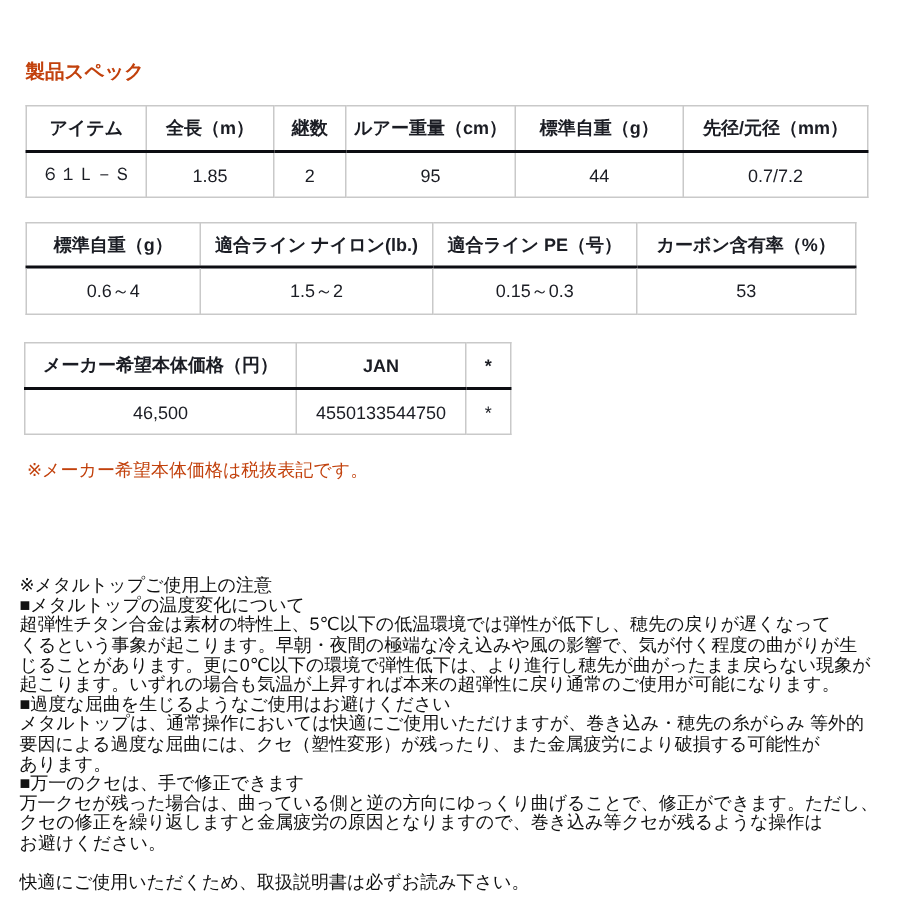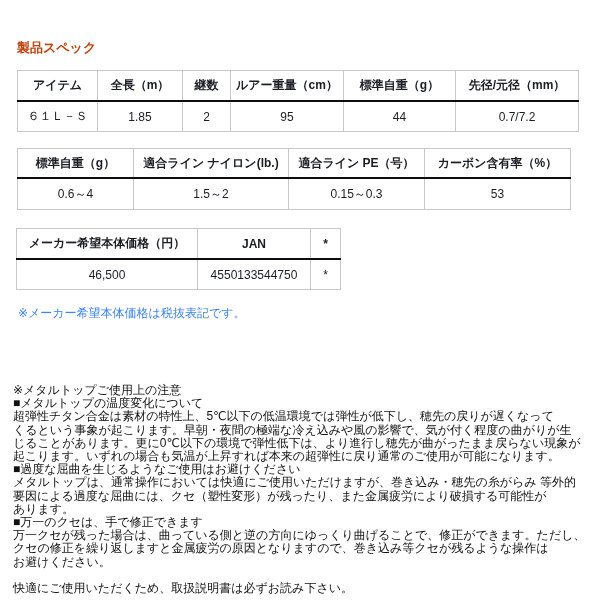--- a/index.html
+++ b/index.html
@@ -14,21 +14,21 @@
   th,td{
     border:1px solid #c9c9c9;
     text-align:center;vertical-align:middle;
     font-size:12px;padding:0;overflow:hidden;white-space:nowrap;
     color:#1b1d24;
   }
   th{font-weight:bold;border-bottom:2px solid #0c0d12;text-align:center;}
   .t1 th{height:29px}.t1 td{height:29px}
   .t2 th{height:28px}.t2 td{height:30px}
   .t3 th{height:29px}.t3 td{height:29px}
-  .note{font-size:12px;color:#3b82f6;}
+  .note{font-size:12px;color:#c2410c;}
   .notes-block{
     font-size:12px;line-height:13.2px;color:#111111;
     white-space:pre-line;width:592px;
   }
 </style>
 </head>
 <body>
 
 <div class="abs section-title" style="left:17px;top:39px;">製品スペック</div>
 

